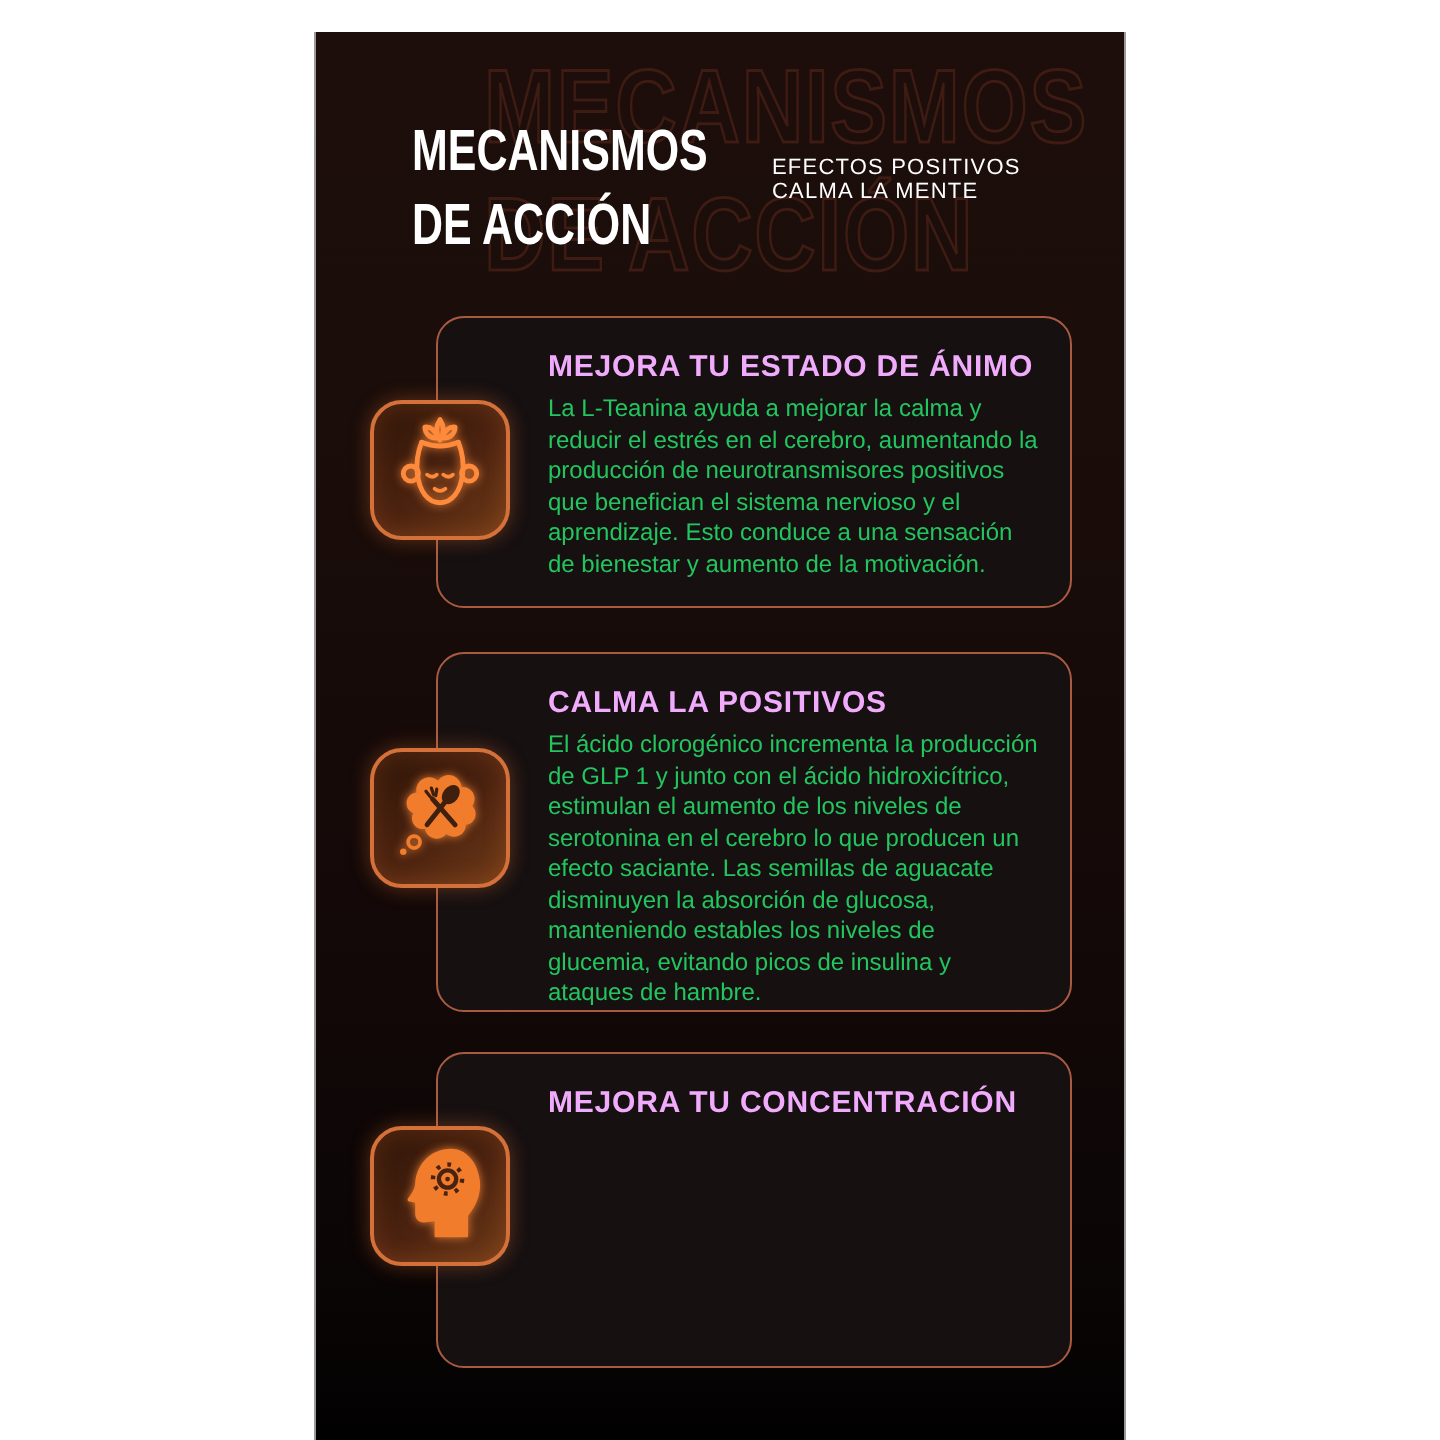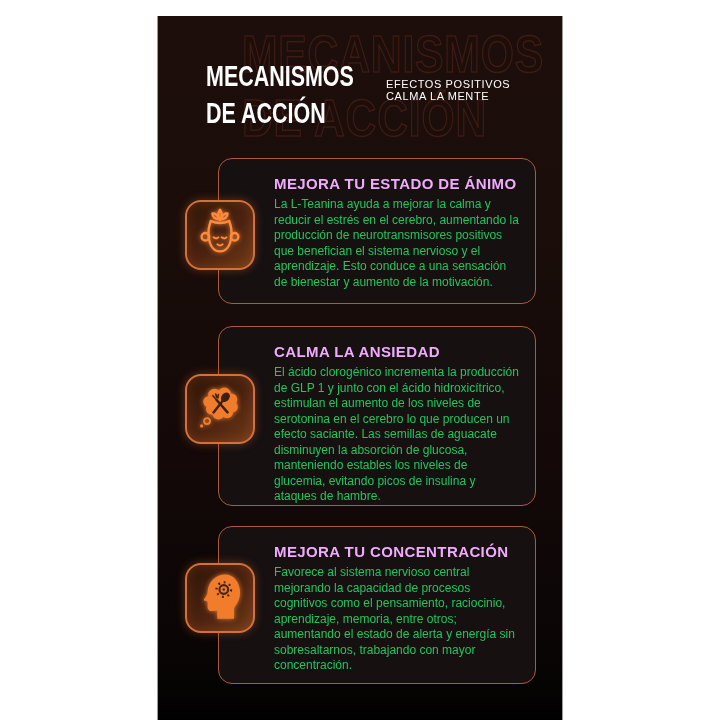--- a/index.html
+++ b/index.html
@@ -85,21 +85,21 @@
         <path d="M36 14 C41 13 46 17 48 24 C41 25 36 20 36 14 Z"></path>
         <path d="M64 14 C59 13 54 17 52 24 C59 25 64 20 64 14 Z"></path>
         <path d="M38 58 q5 4 9 0" stroke-width="3.5"></path>
         <path d="M53 58 q5 4 9 0" stroke-width="3.5"></path>
         <path d="M45 71 q5 4 10 0" stroke-width="3.5"></path>
       </svg>
     </span>
   </div>
 
   <div class="card card-2">
-    <div class="card-title">CALMA LA ANSIEDAD</div>
+    <div class="card-title">CALMA LA POSITIVOS</div>
     <p class="card-body">El ácido clorogénico incrementa la producción de GLP 1 y junto con el ácido hidroxicítrico, estimulan el aumento de los niveles de serotonina en el cerebro lo que producen un efecto saciante. Las semillas de aguacate disminuyen la absorción de glucosa, manteniendo estables los niveles de glucemia, evitando picos de insulina y ataques de hambre.</p>
   </div>
   <div class="tile tile-2">
     <span>
       <svg width="54" height="54" viewBox="0 0 100 100">
         <g fill="#f07c2c">
           <circle cx="40" cy="28" r="12"></circle>
           <circle cx="58" cy="26" r="12"></circle>
           <circle cx="71" cy="36" r="11"></circle>
           <circle cx="73" cy="50" r="10"></circle>
@@ -118,21 +118,20 @@
           <line x1="47" y1="27" x2="46" y2="33" stroke-width="3"></line>
         </g>
         <circle cx="26" cy="76" r="5.5" fill="none" stroke="#f07c2c" stroke-width="3.5"></circle>
         <circle cx="16" cy="85" r="3" fill="#f07c2c"></circle>
       </svg>
     </span>
   </div>
 
   <div class="card card-3">
     <div class="card-title">MEJORA TU CONCENTRACIÓN</div>
-    <p class="card-body">Favorece al sistema nervioso central mejorando la capacidad de procesos cognitivos como el pensamiento, raciocinio, aprendizaje, memoria, entre otros; aumentando el estado de alerta y energía sin sobresaltarnos, trabajando con mayor concentración.</p>
   </div>
   <div class="tile tile-3">
     <span>
       <svg width="54" height="54" viewBox="0 0 100 100">
         <path fill="#f07c2c" d="M60 10 C42 10 28 24 27 42 C27 46 25 50 21 55 C19 57 20 59 23 59 L27 60 L27 70 C27 76 31 79 37 78 L45 77 L45 92 L76 92 L76 72 C84 62 88 52 87 40 C85 22 74 10 60 10 Z"></path>
         <circle cx="57" cy="38" r="8" fill="none" stroke="#4a2310" stroke-width="4"></circle>
         <circle cx="57" cy="38" r="13.5" fill="none" stroke="#4a2310" stroke-width="4" stroke-dasharray="3.5 7"></circle>
         <circle cx="57" cy="38" r="2.2" fill="#4a2310"></circle>
       </svg>
     </span>

